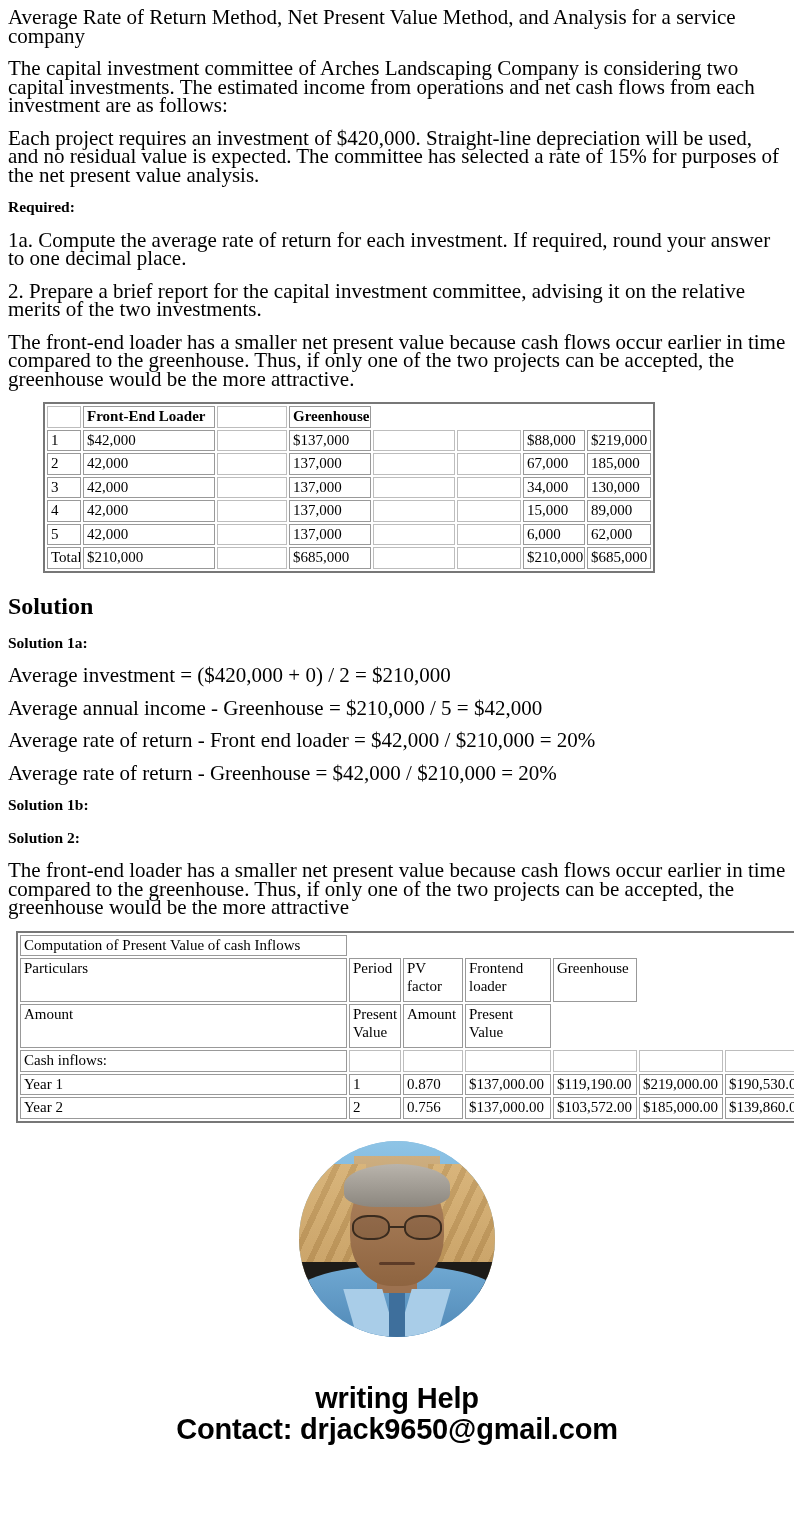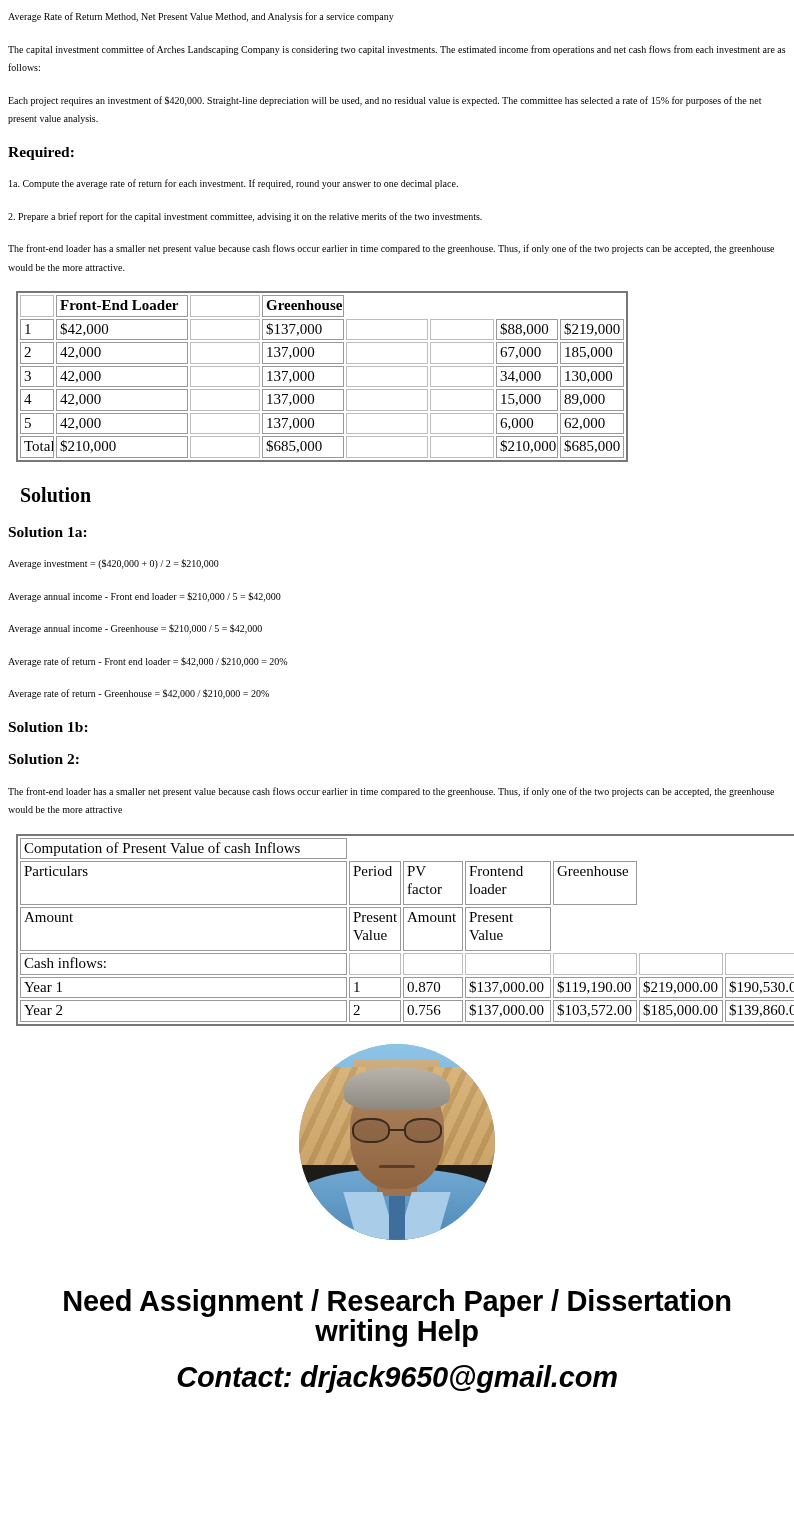--- a/index.html
+++ b/index.html
@@ -21,29 +21,29 @@
     height: 1523px;
     overflow: hidden;
     background: #ffffff;
   }
   .doc {
     padding: 8px 8px 0 8px;
     box-sizing: border-box;
   }
   p.para {
     margin: 0 0 14px 0;
-    font-size: 10px;
+    font-size: 21px;
     line-height: 18.5px;
   }
   b, strong { font-weight: normal; }
   h2.solution-head {
-    font-size: 20px;
+    font-size: 24px;
     line-height: 23px;
     font-weight: bold;
-    margin: 22px 0 16px 12px;
+    margin: 22px 0 16px 0;
   }
   p.subhead {
     font-size: 15.5px;
     line-height: 18.5px;
     font-weight: bold;
     margin: 0 0 14px 0;
   }
 
   
   table.data {
@@ -63,21 +63,21 @@
     background: #ffffff;
     overflow: hidden;
     white-space: nowrap;
   }
   table.data td.empty { border: 1px solid #bdbdbd; }
   table.data td.blank { border: none; }
   table.data td.bold { font-weight: bold; }
 
   
   .t1-wrap { margin: 0 0 0 8px; }
-  table.t1 { width: 524px; }
+  table.t1 { width: 524px; margin-left: 27px; }
 
   
   .t2-wrap { margin: 0 0 1px 8px; }
   table.t2 { width: 777px; }
   table.t2 td { white-space: normal; }
 
   
   .photo-block {
     text-align: center;
     margin-top: 18px;
@@ -211,21 +211,21 @@
   .footer-cta {
     text-align: center;
     font-family: "Liberation Sans", "DejaVu Sans", sans-serif;
     font-weight: bold;
     font-size: 29px;
     line-height: 30px;
     margin-top: 42px;
     letter-spacing: -0.2px;
   }
   .footer-cta .line2 { display: block; }
-  .footer-cta .line3 { display: block; margin-top: 16px; font-style: italic; }
+  .footer-cta .line3 { display: block; margin-top: 1px; }
 </style>
 </head>
 <body>
 
 <div class="page">
   <div class="doc">
 
     <p class="para">Average Rate of Return Method, Net Present Value Method, and Analysis for a service company</p>
 
     <p class="para">The capital investment committee of Arches Landscaping Company is considering two capital investments. The estimated income from operations and net cash flows from each investment are as follows:</p>
@@ -325,21 +325,20 @@
             <td>$685,000</td>
           </tr>
         </tbody>
       </table>
     </div>
 
     <h2 class="solution-head">Solution</h2>
 
     <p class="subhead">Solution 1a:</p>
     <p class="para">Average investment = ($420,000 + 0) / 2 = $210,000</p>
-    <p class="para">Average annual income - Front end loader = $210,000 / 5 = $42,000</p>
     <p class="para">Average annual income - Greenhouse = $210,000 / 5 = $42,000</p>
     <p class="para">Average rate of return - Front end loader = $42,000 / $210,000 = 20%</p>
     <p class="para">Average rate of return - Greenhouse = $42,000 / $210,000 = 20%</p>
 
     <p class="subhead">Solution 1b:</p>
     <p class="subhead">Solution 2:</p>
 
     <p class="para"><span>The front-end loader has a </span><b>smaller</b><span> net present value because cash flows occur </span><b>earlier</b><span> in time compared to the greenhouse. Thus, if only one of the two projects can be accepted, the </span><b>greenhouse</b><span> would be the more attractive</span></p>
 
     <div class="t2-wrap">
@@ -429,19 +428,18 @@
         <span class="glasses">
           <span class="lens l"></span>
           <span class="lens r"></span>
           <span class="bridge"></span>
         </span>
         <span class="mouth"></span>
       </span>
     </div>
 
     <div class="footer-cta">
-      <span class="line1">Need Assignment / Research Paper / Dissertation</span>
       <span class="line2">writing Help</span>
       <span class="line3">Contact: drjack9650@gmail.com</span>
     </div>
 
   </div>
 </div>
 
 </body></html>

